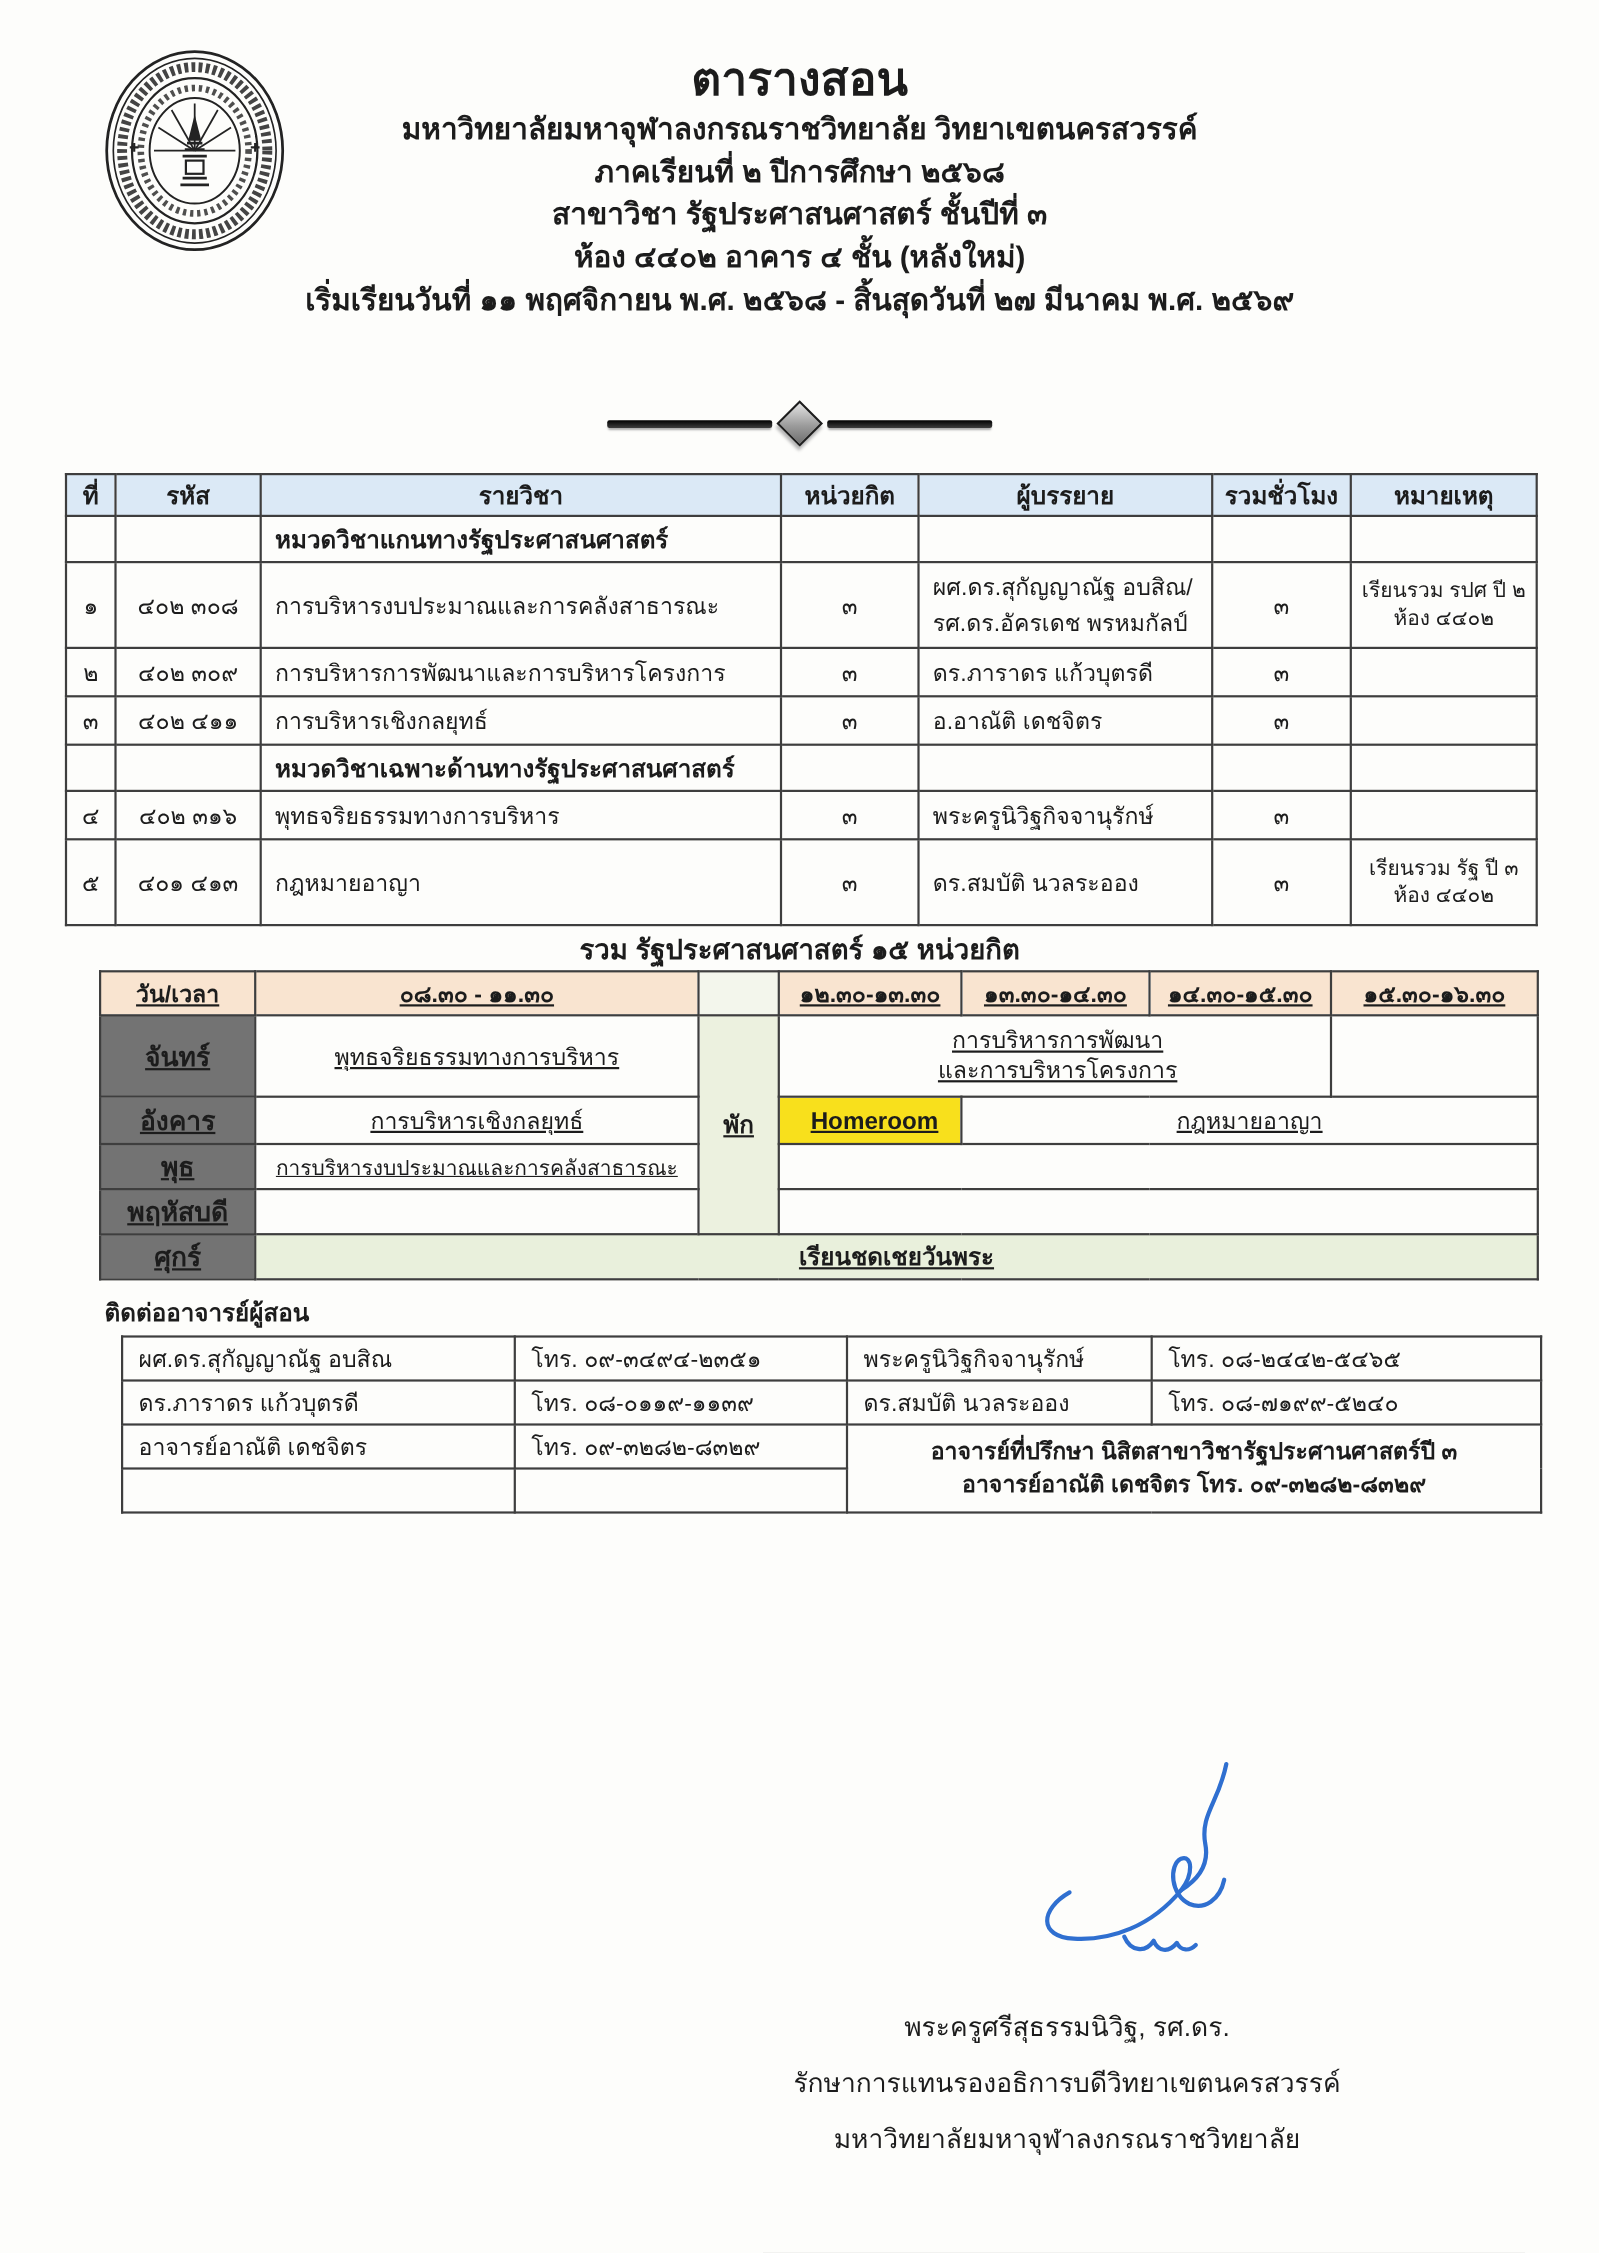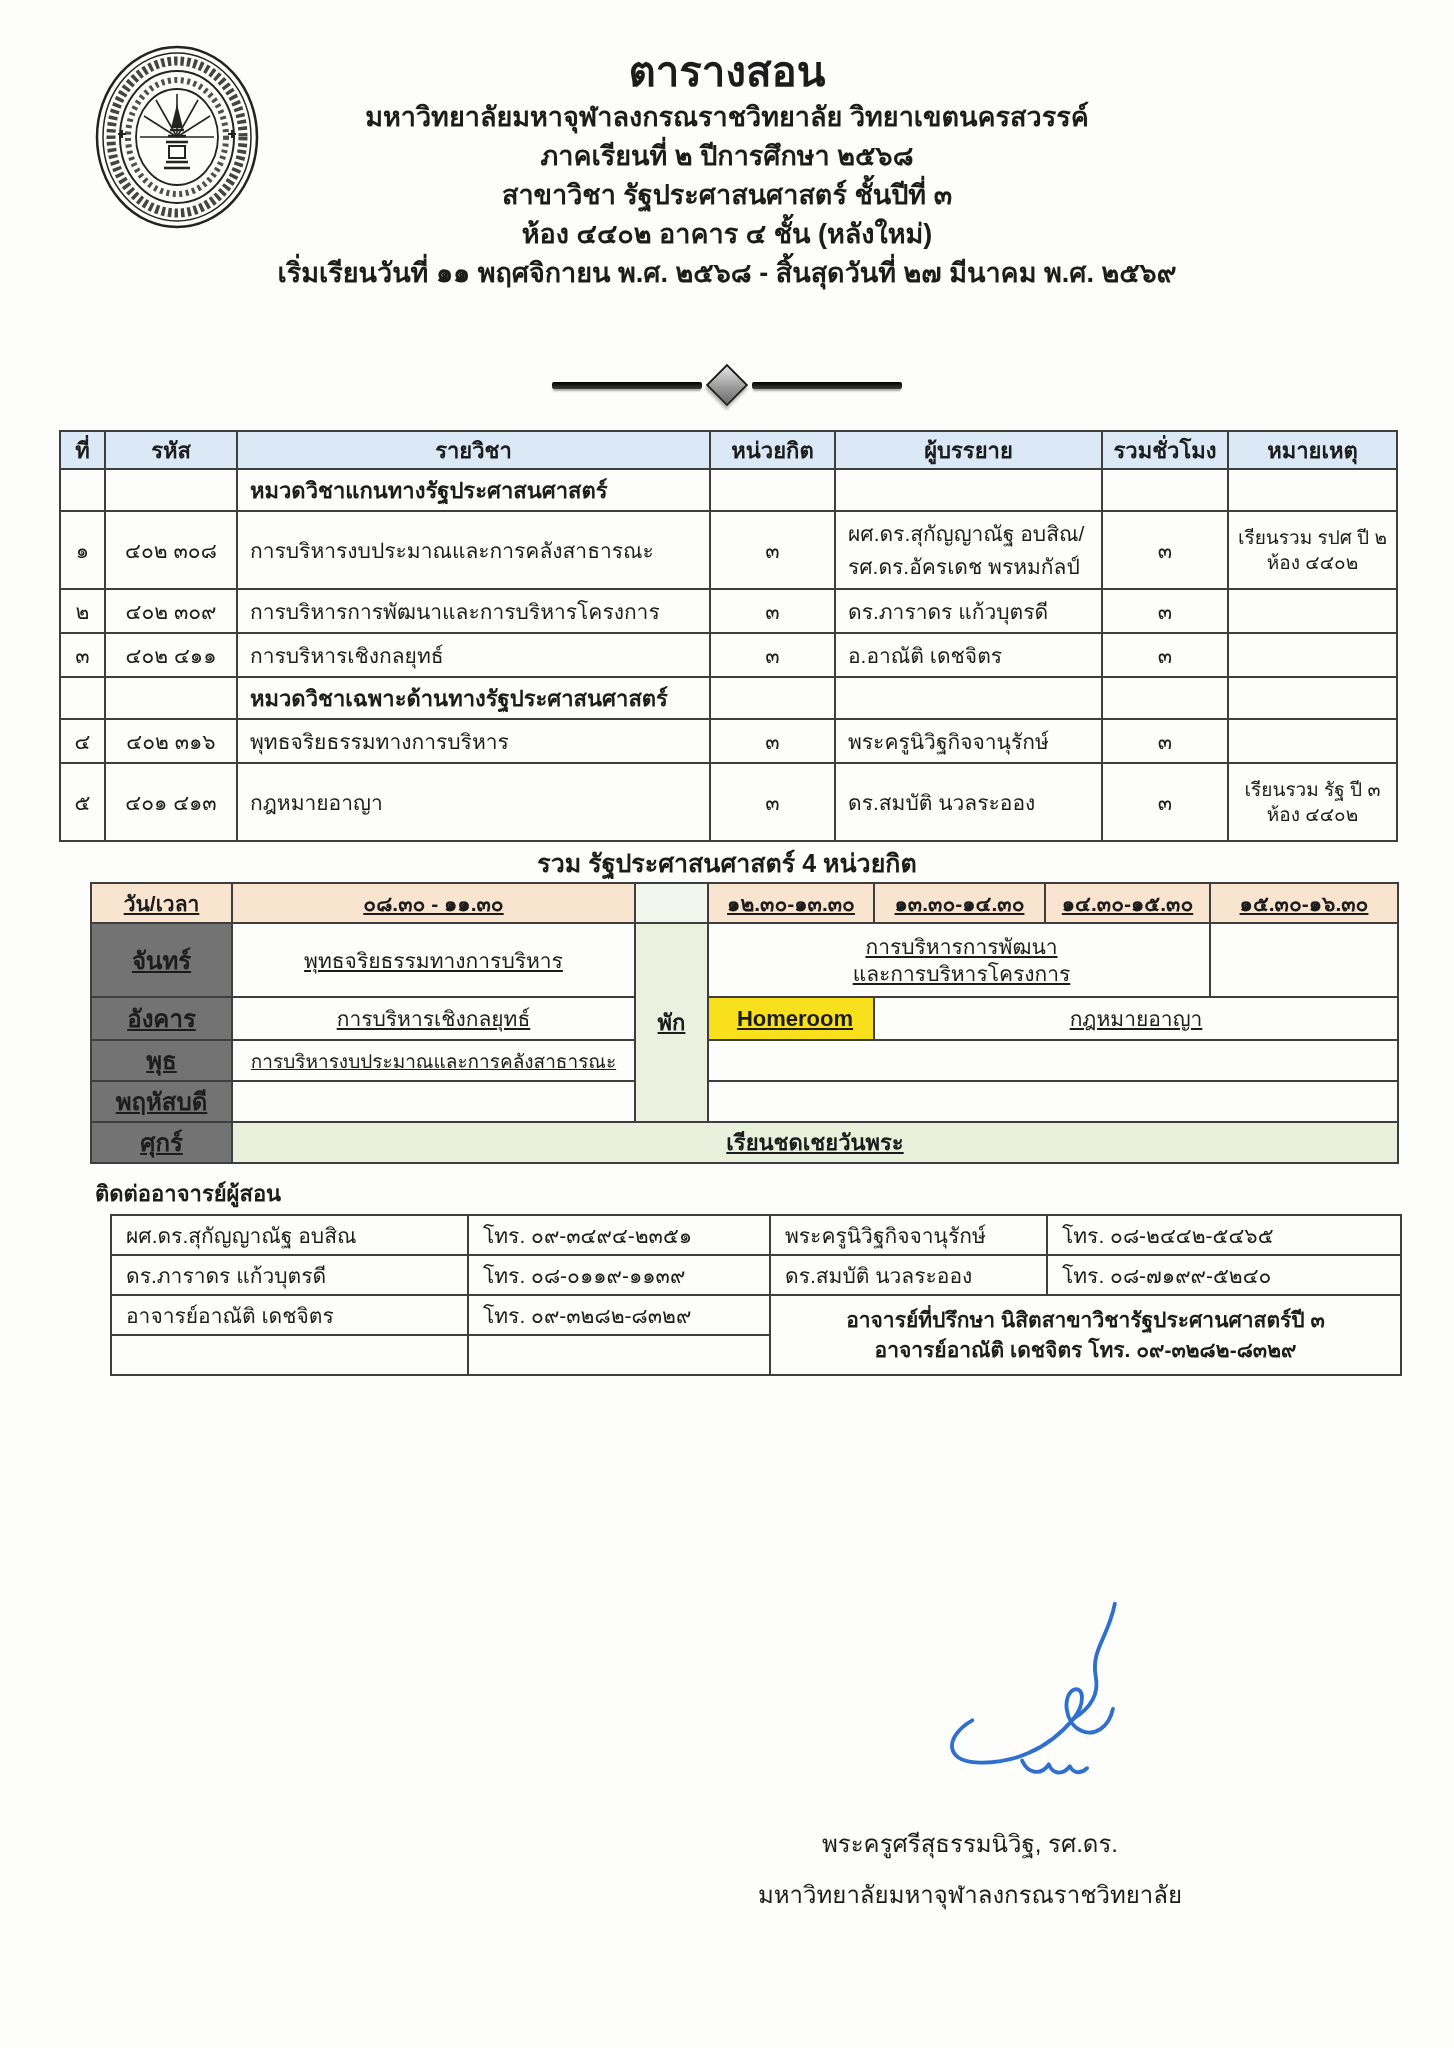--- a/index.html
+++ b/index.html
@@ -213,21 +213,21 @@
         <td class="lect">ดร.สมบัติ นวลระออง</td>
         <td>๓</td>
         <td class="small2">
           <div>เรียนรวม รัฐ ปี ๓</div>
           <div>ห้อง ๔๔๐๒</div>
         </td>
       </tr>
     </tbody>
   </table>
 
-  <div class="total-line">รวม รัฐประศาสนศาสตร์  4  หน่วยกิต</div>
+  <div class="total-line">รวม รัฐประศาสนศาสตร์  ๑๕  หน่วยกิต</div>
 
   <table class="sched-table">
     <colgroup>
       <col style="width:141px">
         <col style="width:403px">
         <col style="width:73px">
       <col style="width:166px">
         <col style="width:171px">
         <col style="width:165px">
         <col style="width:188px">
@@ -313,16 +313,17 @@
 
   <div class="sig-block">
     <svg class="sig-svg" width="230" height="220" viewBox="0 0 240 230">
       <g fill="none" stroke="#2f6fd0" stroke-width="4" stroke-linecap="round" stroke-linejoin="round">
         <path d="M193,8 C186,44 168,56 173,84 C177,104 166,118 150,128"></path>
         <path d="M44,130 C16,146 14,172 48,174 C84,176 122,162 150,128 C162,113 161,94 150,98 C138,104 140,133 158,141 C172,147 187,137 191,118"></path>
         <path d="M96,172 c6,14 20,16 28,4 c4,10 14,12 22,2 c4,8 12,8 18,2"></path>
       </g>
     </svg>
     <div class="sig-line">พระครูศรีสุธรรมนิวิฐ, รศ.ดร.</div>
+    <div class="sig-line">รักษาการแทนรองอธิการบดีวิทยาเขตนครสวรรค์</div>
     <div class="sig-line">มหาวิทยาลัยมหาจุฬาลงกรณราชวิทยาลัย</div>
   </div>
 
 </div>
 
 </body></html>

